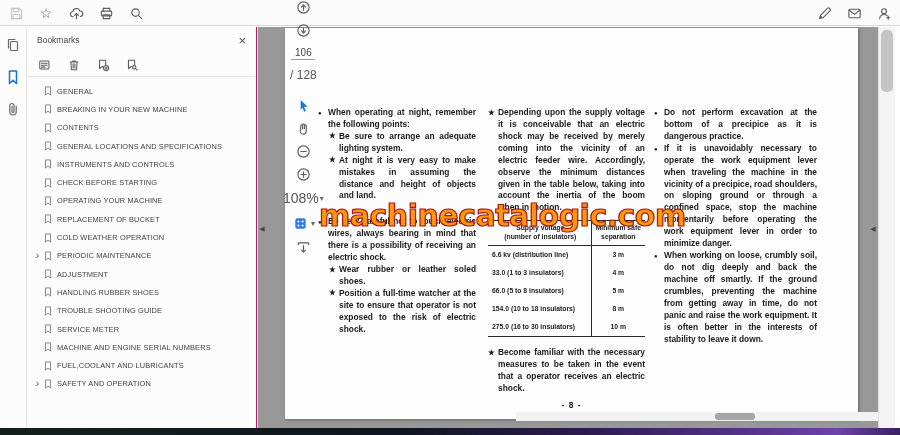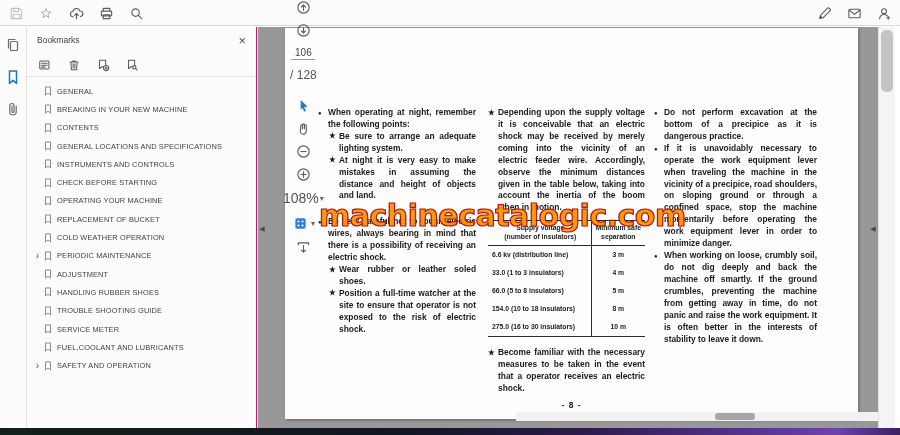--- a/index.html
+++ b/index.html
@@ -388,20 +388,29 @@
           <span class="bm-label">TROUBLE SHOOTING GUIDE</span>
         </div>
         <div class="bm-row">
           <span class="bm-expand"></span>
           <span class="bm-ic">
             <svg viewBox="0 0 16 16" width="10" height="12" style="stroke:#7a7a7a;fill:none;stroke-width:1.4">
               <path d="M4 1.5h8v13L8 11.2l-4 3.3z"></path>
             </svg>
           </span>
           <span class="bm-label">SERVICE METER</span>
+        </div>
+        <div class="bm-row">
+          <span class="bm-expand"></span>
+          <span class="bm-ic">
+            <svg viewBox="0 0 16 16" width="10" height="12" style="stroke:#7a7a7a;fill:none;stroke-width:1.4">
+              <path d="M4 1.5h8v13L8 11.2l-4 3.3z"></path>
+            </svg>
+          </span>
+          <span class="bm-label">MACHINE AND ENGINE SERIAL NUMBERS</span>
         </div>
         <div class="bm-row">
           <span class="bm-expand"></span>
           <span class="bm-ic">
             <svg viewBox="0 0 16 16" width="10" height="12" style="stroke:#7a7a7a;fill:none;stroke-width:1.4">
               <path d="M4 1.5h8v13L8 11.2l-4 3.3z"></path>
             </svg>
           </span>
           <span class="bm-label">FUEL,COOLANT AND LUBRICANTS</span>
         </div>

